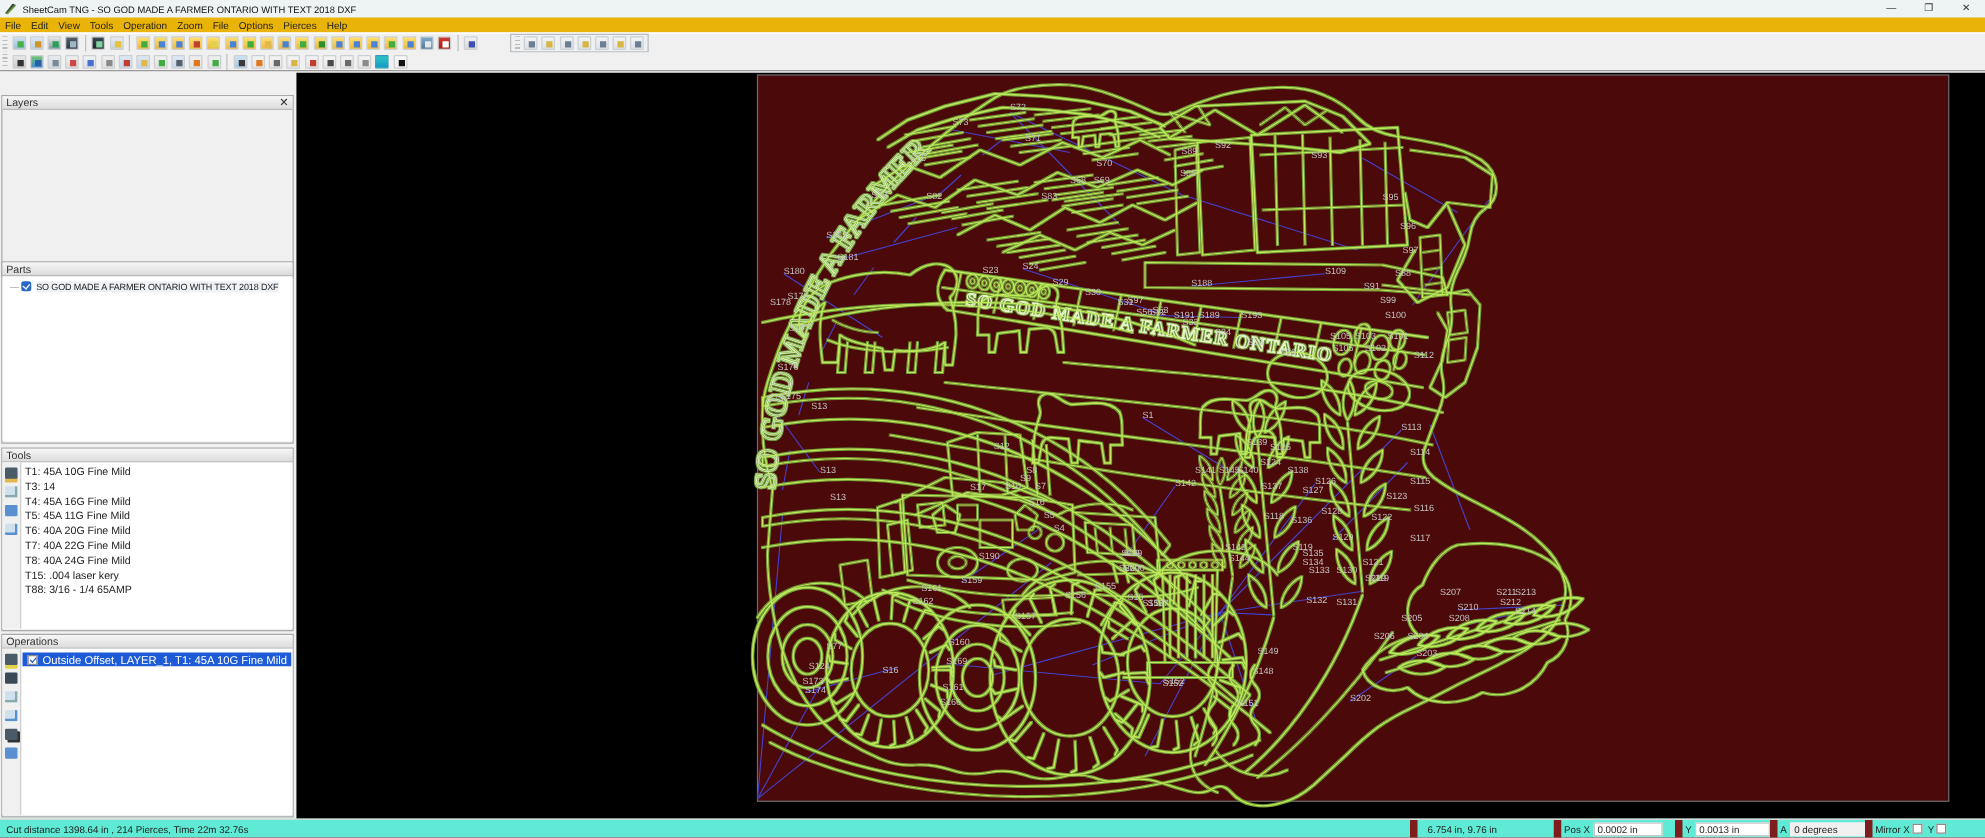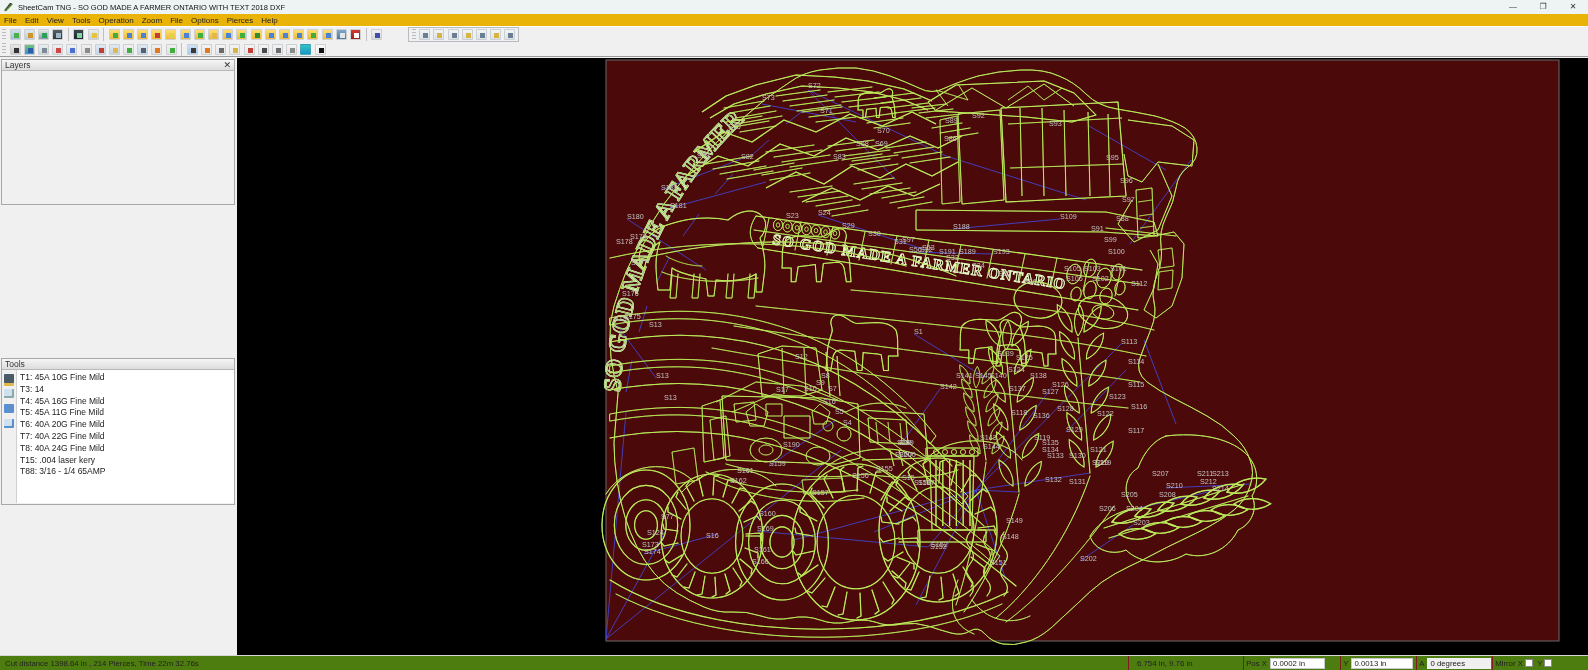--- a/index.html
+++ b/index.html
@@ -16,22 +16,22 @@
 .tsep{width:1px;height:13px;background:#c0c0c0;margin:0 3px;display:inline-block}
 .main{position:absolute;left:0;top:58px;width:1588px;height:597px}
 .lpanels{position:absolute;left:0;top:0;width:237px;height:597px;background:#f0f0f0}
 .pane{position:absolute;left:1px;width:234px;border:1px solid #a8a8a8}
 .phead{height:11px;background:linear-gradient(#f6f6f6,#dcdcdc);font-size:8.5px;color:#333;padding:0 3px;border-bottom:1px solid #b8b8b8;display:flex;align-items:center}
 .pbody{background:#fff;position:relative;height:calc(100% - 12px);overflow:hidden}
 .cb{display:inline-block;width:8px;height:8px;background:#2866c8;border-radius:2px;position:relative;vertical-align:-1px;margin-right:4px}
 .cb:after{content:"";position:absolute;left:2px;top:1px;width:3px;height:4px;border:solid #fff;border-width:0 1.5px 1.5px 0;transform:rotate(40deg)}
 .iconcol{position:absolute;left:0;top:0;width:15px;height:100%;background:#f0f0f0;border-right:1px solid #d0d0d0}
 .iconcol i{display:block;width:10px;height:9px;margin:4px auto 6px;border-radius:1px}
-.statusbar{position:absolute;left:0;top:655px;width:1588px;height:15px;background:#4d7c0f;border-top:1px solid #d7d7d7;font-size:7.8px;color:#222;display:flex;align-items:center}
-.sfield{border-left:1px solid #7f1d1d;height:15px;display:flex;align-items:center}
+.statusbar{position:absolute;left:0;top:655px;width:1588px;height:15px;background:#5eead4;border-top:1px solid #d7d7d7;font-size:7.8px;color:#222;display:flex;align-items:center}
+.sfield{border-left:6px solid #7f1d1d;height:15px;display:flex;align-items:center}
 .sinput{background:#fff;border:1px solid #c8c8c8;height:11px;font-size:7.8px;padding:0 2px;display:inline-flex;align-items:center}
 .mcb{display:inline-block;width:8px;height:8px;border:1px solid #8a8a8a;background:#fff;vertical-align:-1px;margin-left:2px}
 </style></head><body>
 <div class="titlebar"><span class="ticon"></span>SheetCam TNG - SO GOD MADE A FARMER ONTARIO WITH TEXT 2018 DXF
  <span class="winbtn">
       <span>—</span>
       <span>❐</span>
       <span>✕</span>
     </span></div>
 <div class="menubar">
@@ -682,36 +682,58 @@
         <text x="366" y="208" font-size="7.2" fill="#c4c4c4">S34</text>
         <text x="392" y="216" font-size="7.2" fill="#c4c4c4">S35</text>
         <text x="418" y="224" font-size="7.2" fill="#c4c4c4">S36</text>
         <text x="180" y="158" font-size="7.2" fill="#c4c4c4">S23</text>
         <text x="405" y="355" font-size="7.2" fill="#c4c4c4">S118</text>
         <text x="428" y="380" font-size="7.2" fill="#c4c4c4">S119</text>
         <text x="58" y="340" font-size="7.2" fill="#c4c4c4">S13</text>
       </g>
 </svg>
 <div class="lpanels">
- <div class="pane" style="top:1px;height:146px">
+ <div class="pane" style="top:18px;height:146px">
         <div class="phead">Layers<span style="margin-left:auto;font-size:9px;color:#333">✕</span></div>
+      </div>
+ <div class="pane" style="top:151px;height:146px">
+        <div class="phead">Parts</div>
+  <div class="pbody" style="font-size:7.2px;color:#222;padding:4px 0 0 6px;white-space:nowrap;letter-spacing:-0.1px"><span style="color:#999">—</span> <span class="cb"></span><span style="background:#eef2f6">SO GOD MADE A FARMER ONTARIO WITH TEXT 2018 DXF</span></div>
       </div>
  <div class="pane" style="top:300px;height:147px">
         <div class="phead">Tools</div>
   <div class="pbody">
    <div class="iconcol">
             <i style="background:#4a5a66;box-shadow:0 3px 0 #e2b84a"></i>
             <i style="background:#cfe0ee;box-shadow:inset -2px -2px 0 #8aa"></i>
             <i style="background:#5a8fd0"></i>
             <i style="background:#cfe0ee;box-shadow:inset -2px -2px 0 #5a8fd0"></i>
           </div>
    <div style="position:absolute;left:18px;top:2px;font-size:8.5px;color:#222;line-height:11.8px">
    T1: 45A 10G Fine Mild<br>T3: 14<br>T4: 45A 16G Fine Mild<br>T5: 45A 11G Fine Mild<br>T6: 40A 20G Fine Mild<br>T7: 40A 22G Fine Mild<br>T8: 40A 24G Fine Mild<br>T15: .004 laser kery<br>T88: 3/16 - 1/4 65AMP</div>
         </div>
       </div>
+ <div class="pane" style="top:449px;height:147px">
+        <div class="phead">Operations</div>
+  <div class="pbody">
+   <div class="iconcol">
+            <i style="background:#4a5a66;box-shadow:0 3px 0 #e2d24a"></i>
+            <i style="background:#3a4a56"></i>
+            <i style="background:#cfe0ee;box-shadow:inset -2px -2px 0 #8aa"></i>
+            <i style="background:#cfe0ee;box-shadow:inset -2px -2px 0 #5a8fd0"></i>
+            <i style="background:#4a5a66;box-shadow:2px 2px 0 #333"></i>
+            <i style="background:#5a8fd0"></i>
+          </div>
+   <div style="position:absolute;left:16px;top:3px;height:11px;right:1px;background:#1e5bd7;color:#fff;font-size:9px;display:flex;align-items:center">
+     <span style="display:inline-block;width:8px;height:8px;background:#fff;border:1px solid #888;margin:0 4px 0 4px;position:relative">
+              <span style="position:absolute;left:2px;top:0px;width:3px;height:5px;border:solid #1e5bd7;border-width:0 1.5px 1.5px 0;transform:rotate(40deg)"></span>
+            </span>
+     Outside Offset, LAYER_1, T1: 45A 10G Fine Mild</div>
+        </div>
+      </div>
 </div>
 </div>
 <div class="statusbar">
  <span style="padding-left:5px">Cut distance 1398.64 in , 214 Pierces, Time 22m 32.76s</span>
  <span class="sfield" style="position:absolute;left:1128px;width:115px;padding-left:8px">6.754 in, 9.76 in</span>
  <span class="sfield" style="position:absolute;left:1243px;width:97px">&nbsp;Pos X <span class="sinput" style="width:55px;margin-left:3px">0.0002 in</span></span>
  <span class="sfield" style="position:absolute;left:1340px;width:76px">&nbsp;Y <span class="sinput" style="width:62px;margin-left:3px">0.0013 in</span></span>
  <span class="sfield" style="position:absolute;left:1416px;width:76px">&nbsp;A <span class="sinput" style="width:64px;margin-left:3px;background:#f0f0f0;border-color:#f0f0f0">0 degrees</span></span>
  <span class="sfield" style="position:absolute;left:1492px;width:96px">&nbsp;Mirror X<span class="mcb"></span>&nbsp;&nbsp;Y<span class="mcb"></span></span>
 </div>

